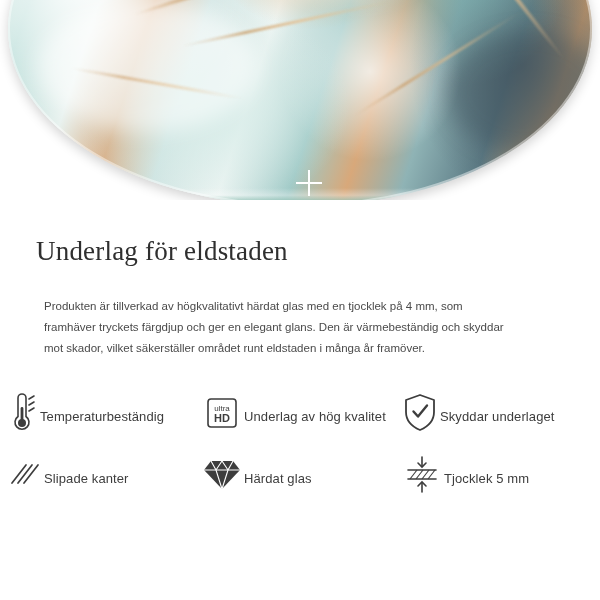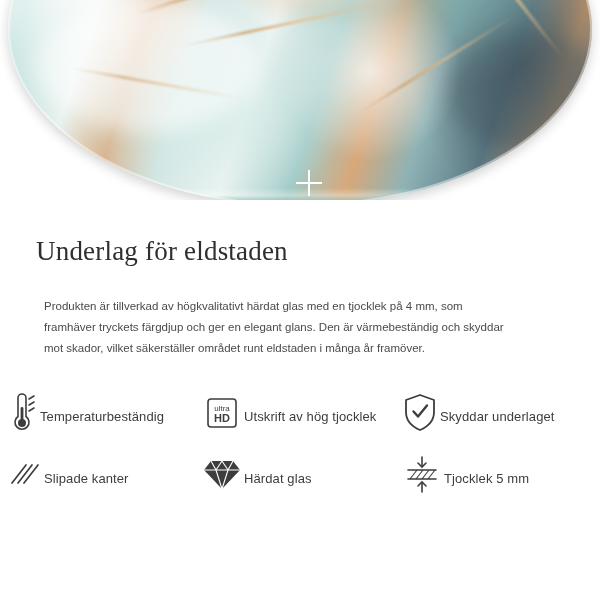--- a/index.html
+++ b/index.html
@@ -223,21 +223,21 @@
   </div>
 
   <div class="feature">
     <div class="feature-icon">
       <svg width="44" height="40" viewBox="0 0 44 40">
         <rect x="8" y="6" width="28" height="28" rx="3" fill="none" stroke="#3d3d3d" stroke-width="1.6"></rect>
         <text x="22" y="18" text-anchor="middle" font-family="Liberation Sans, sans-serif" font-size="8" fill="#3d3d3d">ultra</text>
         <text x="22" y="29" text-anchor="middle" font-family="Liberation Sans, sans-serif" font-size="11" font-weight="bold" fill="#3d3d3d">HD</text>
       </svg>
     </div>
-    <div class="feature-label">Utskrift av hög tjocklek</div>
+    <div class="feature-label">Underlag av hög kvalitet</div>
   </div>
 
   <div class="feature">
     <div class="feature-icon">
       <svg width="40" height="44" viewBox="0 0 40 44">
         <path d="M20 4 L34 9 V21 C34 30 27 36 20 39 C13 36 6 30 6 21 V9 Z" fill="none" stroke="#3d3d3d" stroke-width="1.8" stroke-linejoin="round"></path>
         <path d="M13.5 20.5 L18 25.5 L27 14.5" fill="none" stroke="#3d3d3d" stroke-width="2.4" stroke-linecap="round" stroke-linejoin="round"></path>
       </svg>
     </div>
     <div class="feature-label">Skyddar underlaget</div>

